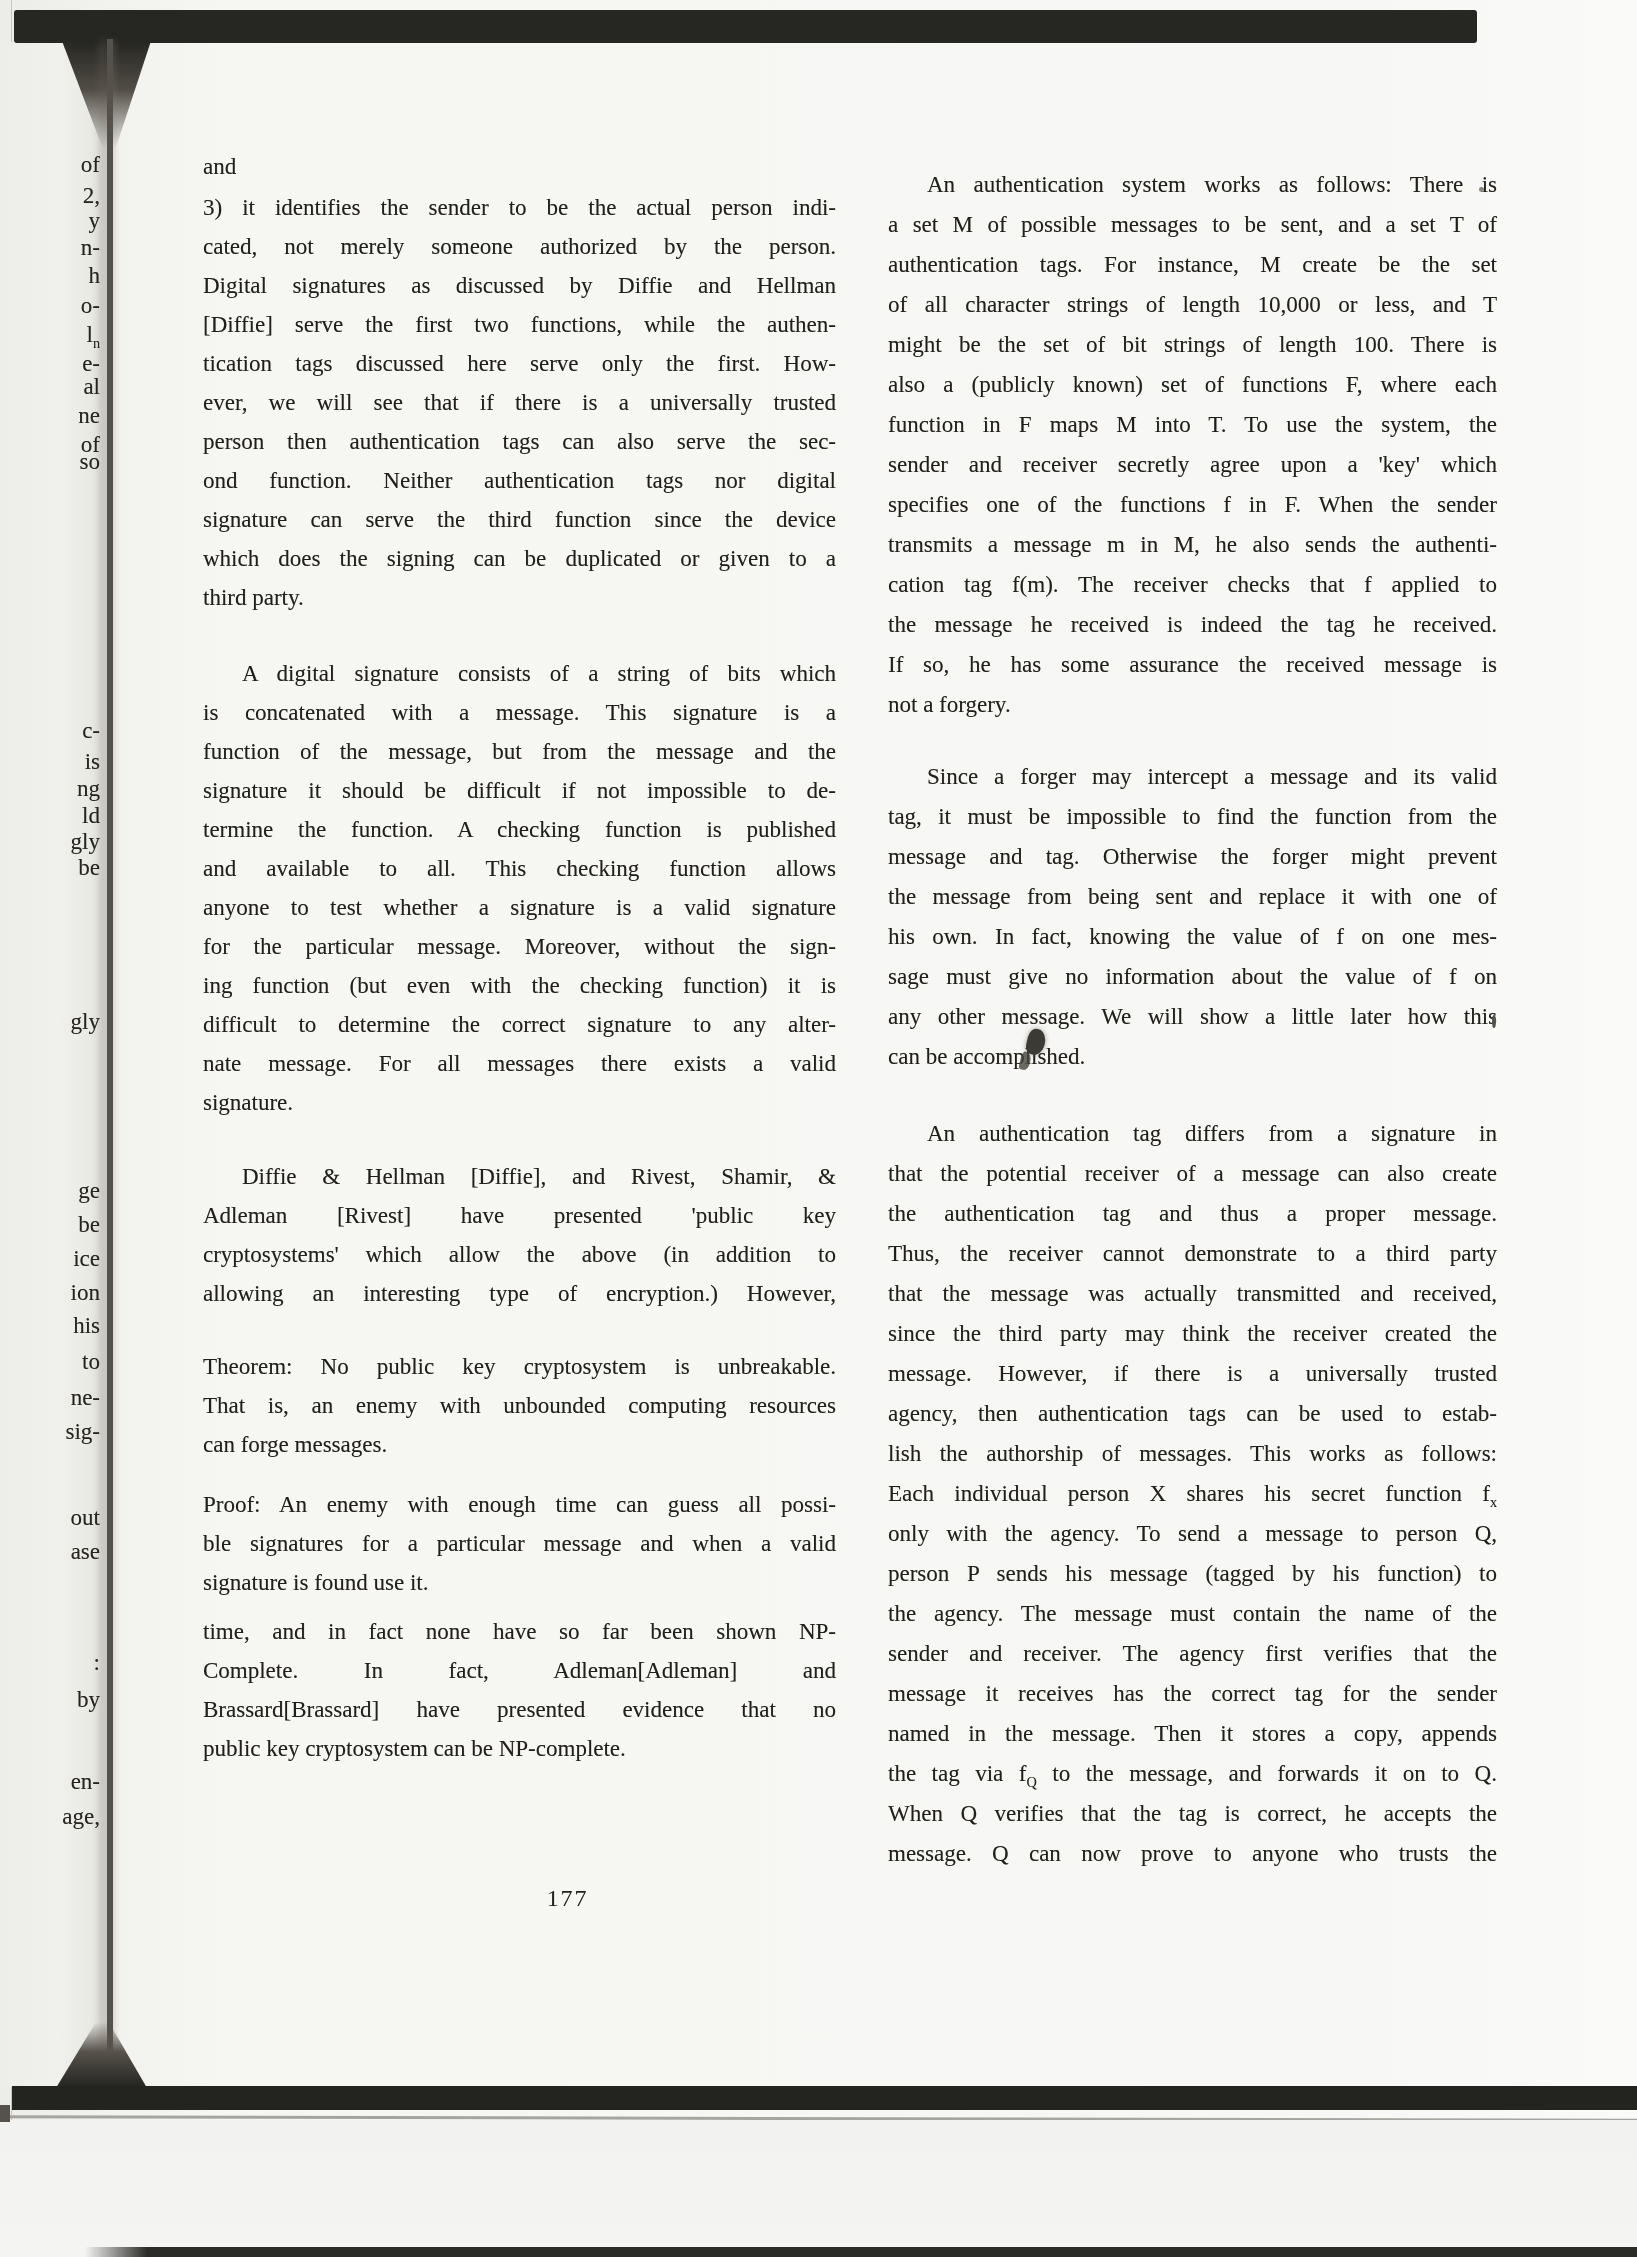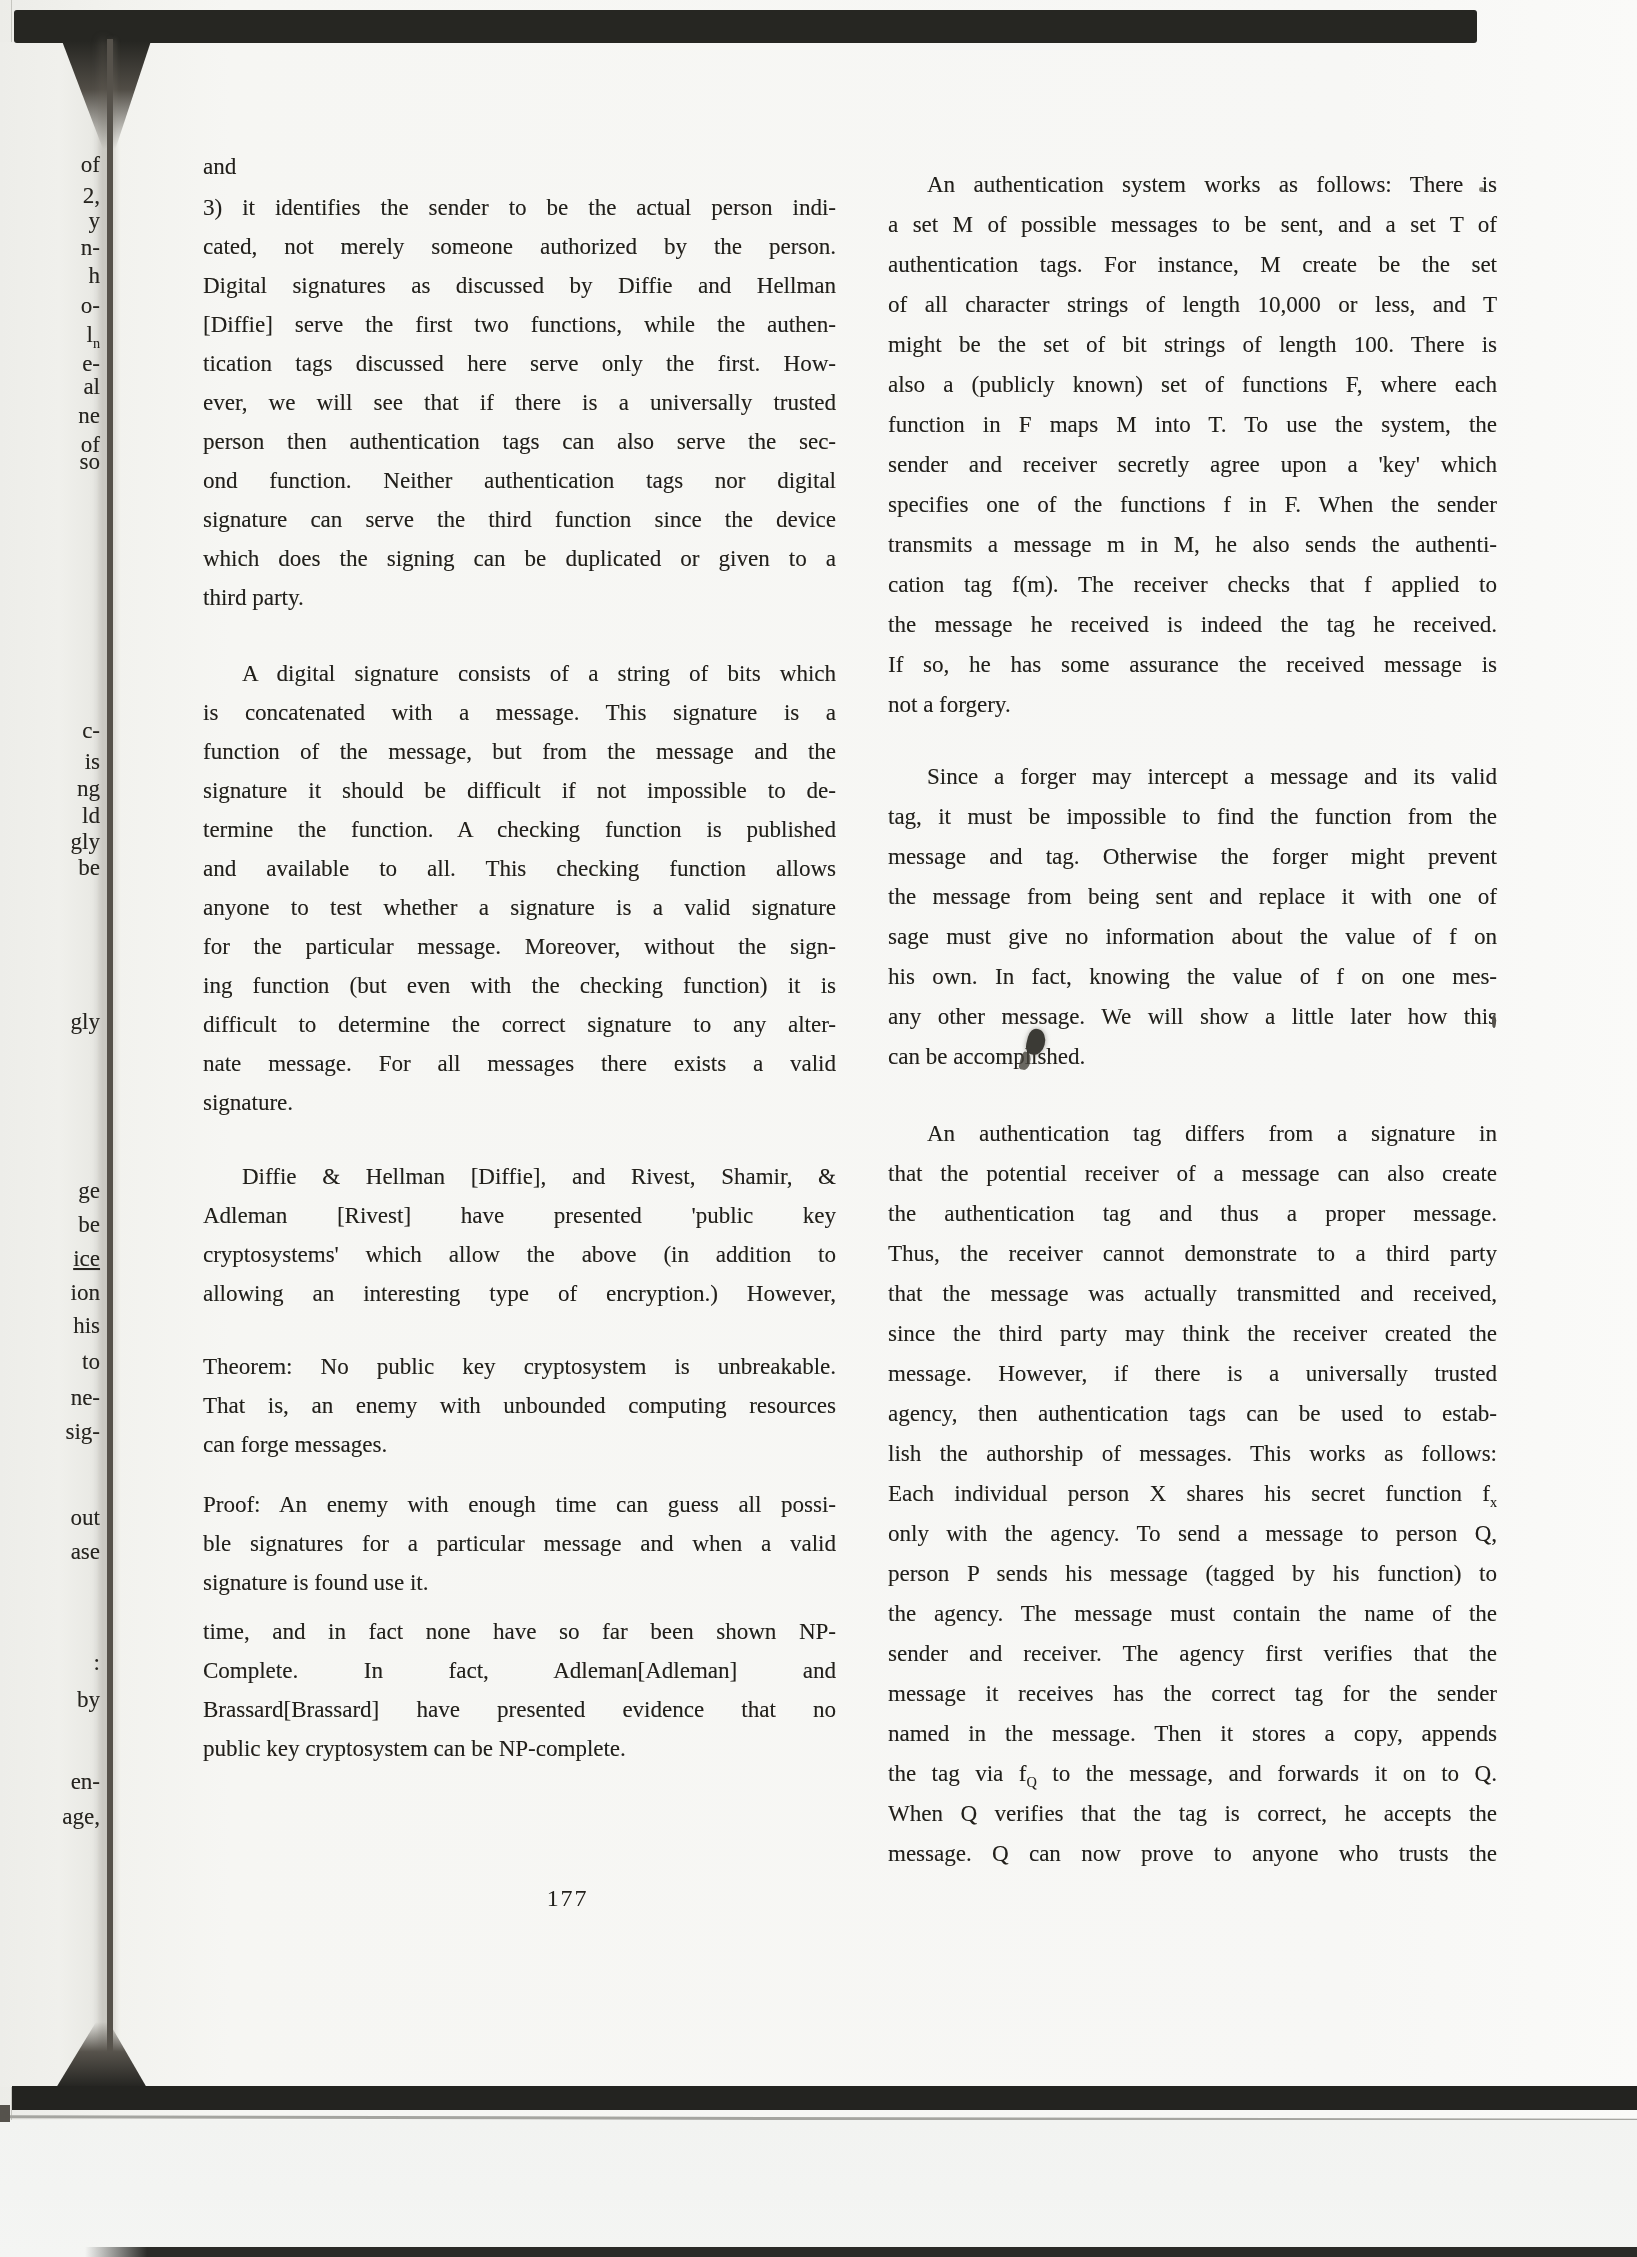--- a/index.html
+++ b/index.html
@@ -83,21 +83,21 @@
       <div class="fragment" style="top: 442px;">so</div>
       <div class="fragment" style="top: 711px;">c-</div>
       <div class="fragment" style="top: 742px;">is</div>
       <div class="fragment" style="top: 769px; font-family: Liberation Serif, serif;">ng</div>
       <div class="fragment" style="top: 796px;">ld</div>
       <div class="fragment" style="top: 822px;">gly</div>
       <div class="fragment" style="top: 848px;">be</div>
       <div class="fragment" style="top: 1002px;">gly</div>
       <div class="fragment" style="top: 1171px;">ge</div>
       <div class="fragment" style="top: 1205px;">be</div>
-      <div class="fragment" style="top: 1239px; text-decoration: underline;">ice</div>
+      <div class="fragment" style="top: 1239px;">ice</div>
       <div class="fragment" style="top: 1273px;">ion</div>
       <div class="fragment" style="top: 1306px;">his</div>
       <div class="fragment" style="top: 1342px;">to</div>
       <div class="fragment" style="top: 1378px;">ne-</div>
       <div class="fragment" style="top: 1412px;">sig-</div>
       <div class="fragment" style="top: 1498px;">out</div>
       <div class="fragment" style="top: 1532px;">ase</div>
       <div class="fragment" style="top: 1643px;">:</div>
       <div class="fragment" style="top: 1680px;">by</div>
       <div class="fragment" style="top: 1762px;">en-</div>
@@ -173,22 +173,22 @@
         <div class="line">cation tag f(m). The receiver checks that f applied to</div>
         <div class="line">the message he received is indeed the tag he received.</div>
         <div class="line">If so, he has some assurance the received message is</div>
         <div class="line left-last">not a forgery.</div>
       </div>
       <div class="para" style="top: 757px;">
         <div class="line indent">Since a forger may intercept a message and its valid</div>
         <div class="line">tag, it must be impossible to find the function from the</div>
         <div class="line">message and tag. Otherwise the forger might prevent</div>
         <div class="line">the message from being sent and replace it with one of</div>
+        <div class="line">his own. In fact, knowing the value of f on one mes-</div>
         <div class="line">sage must give no information about the value of f on</div>
-        <div class="line">his own. In fact, knowing the value of f on one mes-</div>
         <div class="line">any other message. We will show a little later how this</div>
         <div class="line left-last">can be accomplished.</div>
       </div>
       <div class="para" style="top: 1114px;">
         <div class="line indent">An authentication tag differs from a signature in</div>
         <div class="line">that the potential receiver of a message can also create</div>
         <div class="line">the authentication tag and thus a proper message.</div>
         <div class="line">Thus, the receiver cannot demonstrate to a third party</div>
         <div class="line">that the message was actually transmitted and received,</div>
         <div class="line">since the third party may think the receiver created the</div>

